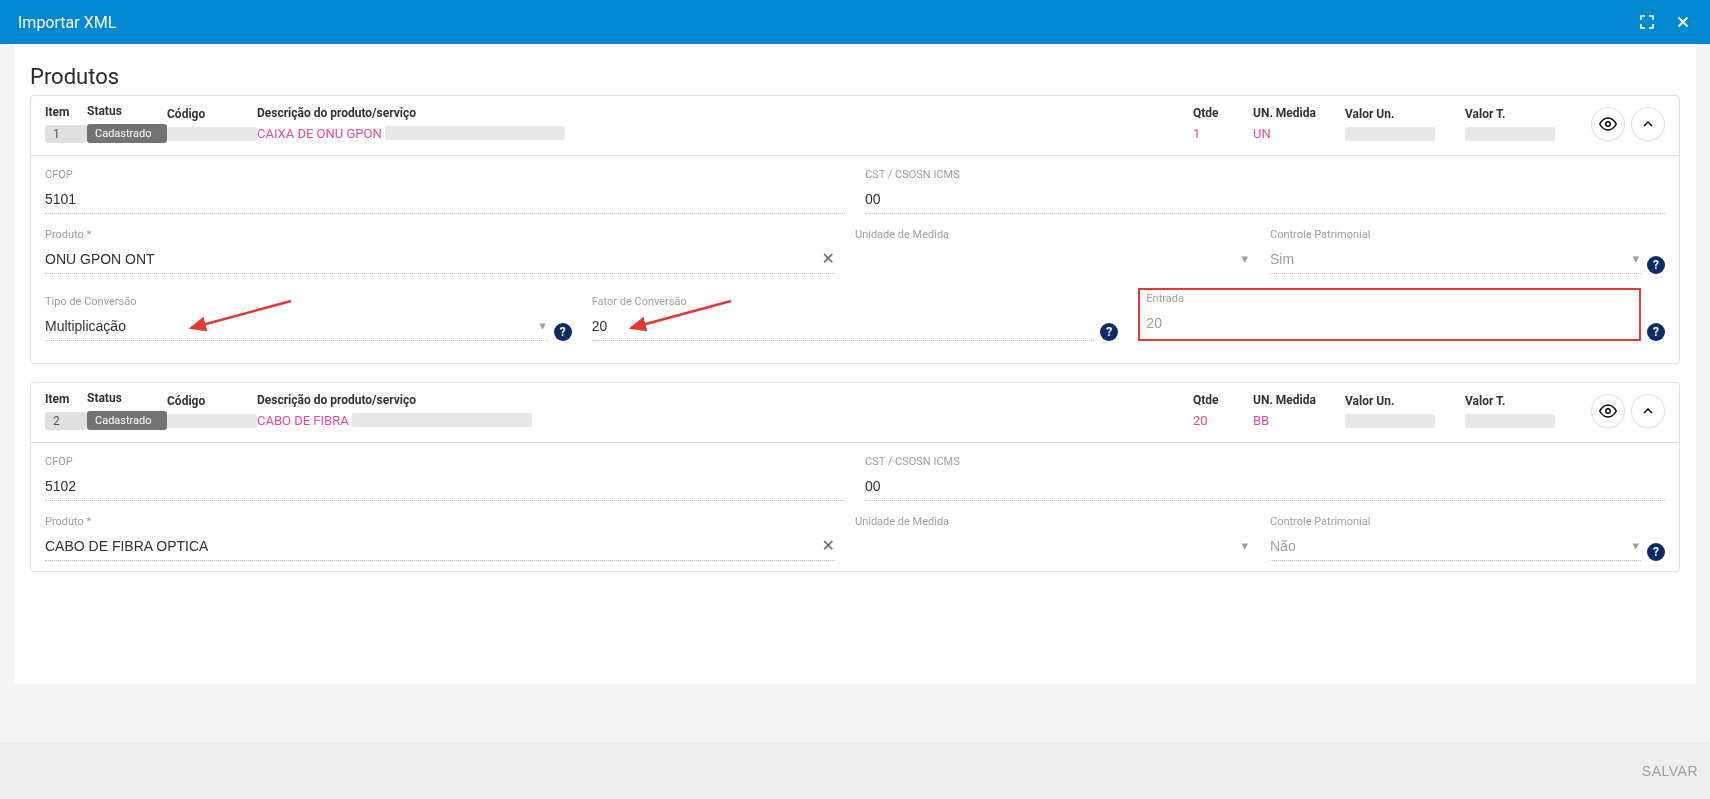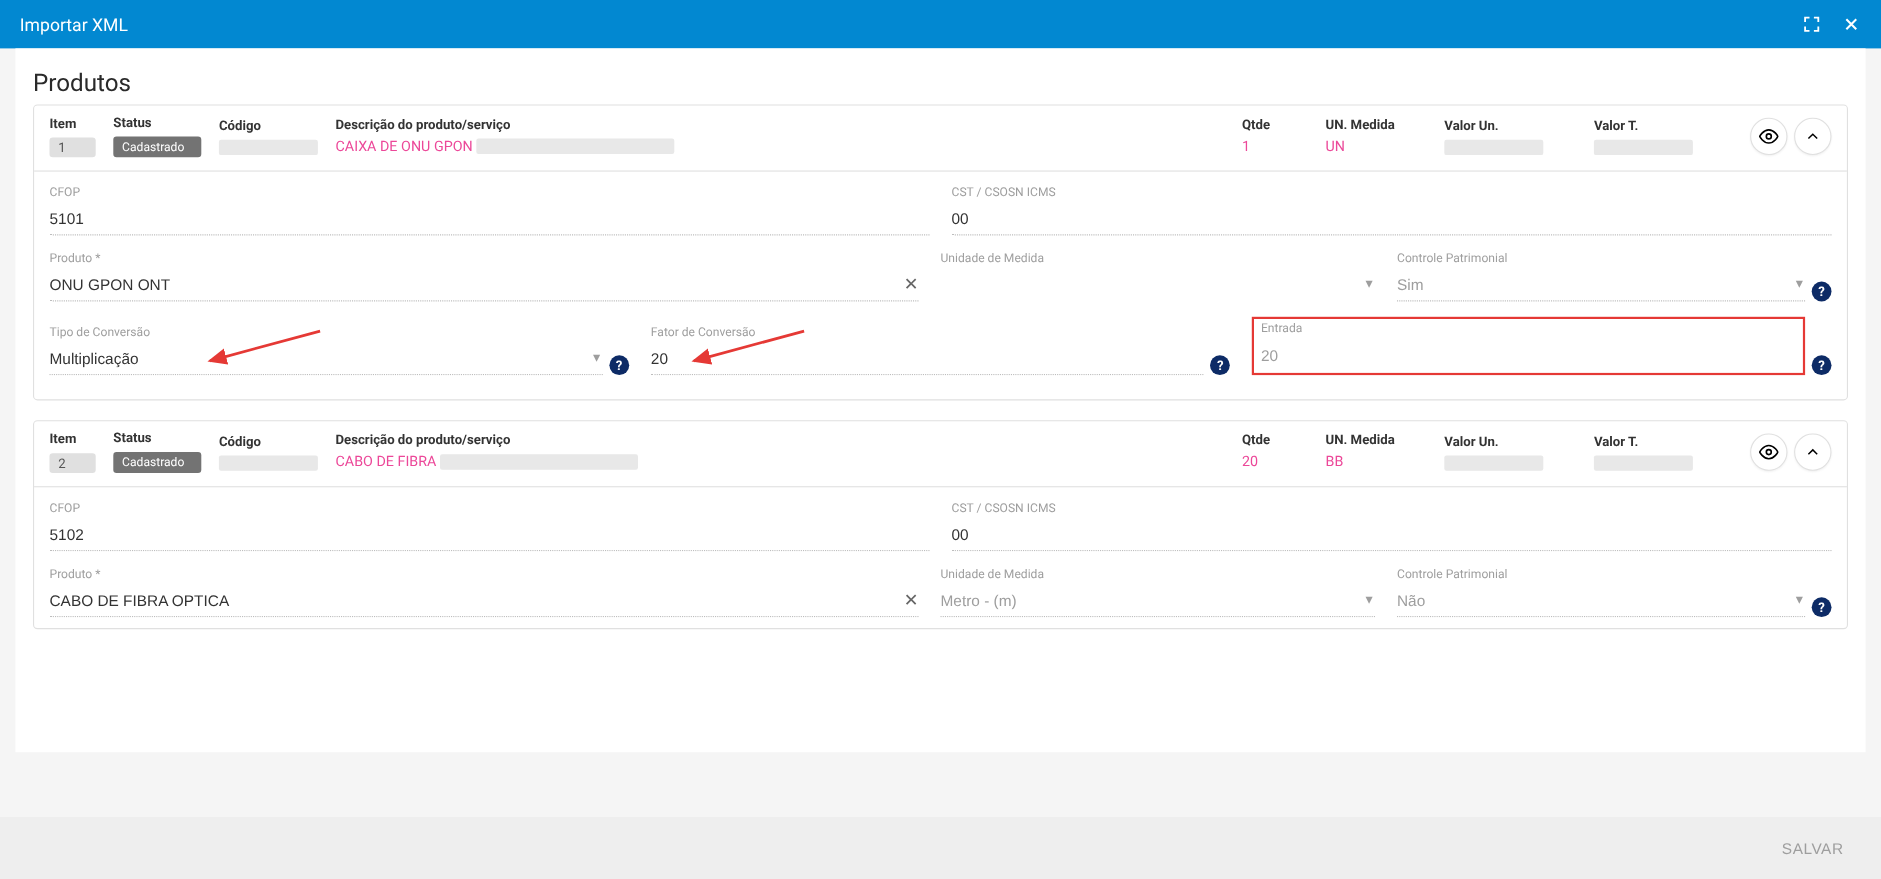--- a/index.html
+++ b/index.html
@@ -10,21 +10,21 @@
   .header-icons { display: flex; gap: 18px; align-items: center; }
   .header-icon { width: 18px; height: 18px; cursor: pointer; display: flex; align-items: center; justify-content: center; }
   
   .main-wrap { background: #fff; margin: 0 14px; padding: 20px 16px 0 16px; min-height: 640px; }
   
   .section-title { font-size: 22px; font-weight: 400; color: #2a2a2a; margin-bottom: 6px; }
   .section-sub { font-size: 13px; color: #333; margin-bottom: 18px; }
   
   .card { border: 1px solid #e0e0e0; border-radius: 4px; margin-bottom: 18px; background: #fff; }
   
-  .card-summary { display: flex; align-items: center; padding: 8px 14px 12px 14px; gap: 16px; border-bottom: 1px solid #e0e0e0; }
+  .card-summary { display: flex; align-items: center; padding: 8px 14px 12px 14px; gap: 0; border-bottom: 1px solid #e0e0e0; }
   .col { display: flex; flex-direction: column; }
   .col-label { font-size: 12px; font-weight: 700; color: #333; margin-bottom: 6px; }
   .col-val { font-size: 13px; color: #ec4899; white-space: nowrap; }
   
   .c-item { width: 42px; }
   .c-status { width: 80px; }
   .c-codigo { width: 90px; }
   .c-desc { flex: 1; min-width: 0; }
   .c-qtde { width: 60px; justify-content: flex-end; }
   .c-un { width: 92px; }
@@ -49,21 +49,21 @@
   .field-with-icon { position: relative; }
   .field-clear { position: absolute; right: 0; bottom: 6px; cursor: pointer; color: #666; font-size: 16px; }
   .field-help { width: 18px; height: 18px; border-radius: 50%; background: #0d2b66; color: #fff; font-size: 12px; font-weight: 700; display: inline-flex; align-items: center; justify-content: center; cursor: pointer; flex-shrink: 0; margin-left: 6px; }
   .dropdown-caret { position: absolute; right: 2px; bottom: 8px; color: #9e9e9e; pointer-events: none; }
   
   .flex-with-help { display: flex; align-items: flex-end; }
   .flex-with-help .field-wrap { flex: 1; position: relative; }
   
   .red-box { border: 2.5px solid #e53935; }
   
-  .footer { position: fixed; bottom: 0; left: 0; right: 0; height: 56px; background: #eeeeee; display: flex; align-items: center; justify-content: flex-end; padding: 0 34px; }
+  .footer { position: fixed; bottom: 0; left: 0; right: 0; height: 56px; background: #eeeeee; display: flex; align-items: center; justify-content: flex-end; padding: 0 12px; }
   .save-btn { background: none; border: none; color: #9e9e9e; font-size: 14px; font-weight: 500; cursor: pointer; letter-spacing: 0.5px; }
   
   .arrow-anno { position: absolute; pointer-events: none; }
   
   svg { display: block; }
 </style>
 </head>
 <body>
 
 <div class="header-bar">
@@ -269,21 +269,20 @@
         </div>
       </div>
       <div class="row" style="margin-bottom:0;">
         <div class="field field-with-icon" style="flex:2;">
           <span class="field-label">Produto *</span>
           <input class="field-input" style="padding-right: 22px;" value="CABO DE FIBRA OPTICA">
           <span class="field-clear">✕</span>
         </div>
         <div class="field" style="position:relative;">
           <span class="field-label">Unidade de Medida</span>
-          <input class="field-input dim" readonly="" value="Metro - (m)" style="">
           <span class="dropdown-caret">▾</span>
         </div>
         <div class="flex-with-help" style="flex:1;">
           <div class="field-wrap" style="position:relative;">
             <span class="field-label">Controle Patrimonial</span>
             <input class="field-input dim" readonly="" value="Não" style="">
             <span class="dropdown-caret">▾</span>
           </div>
           <span class="field-help">?</span>
         </div>

